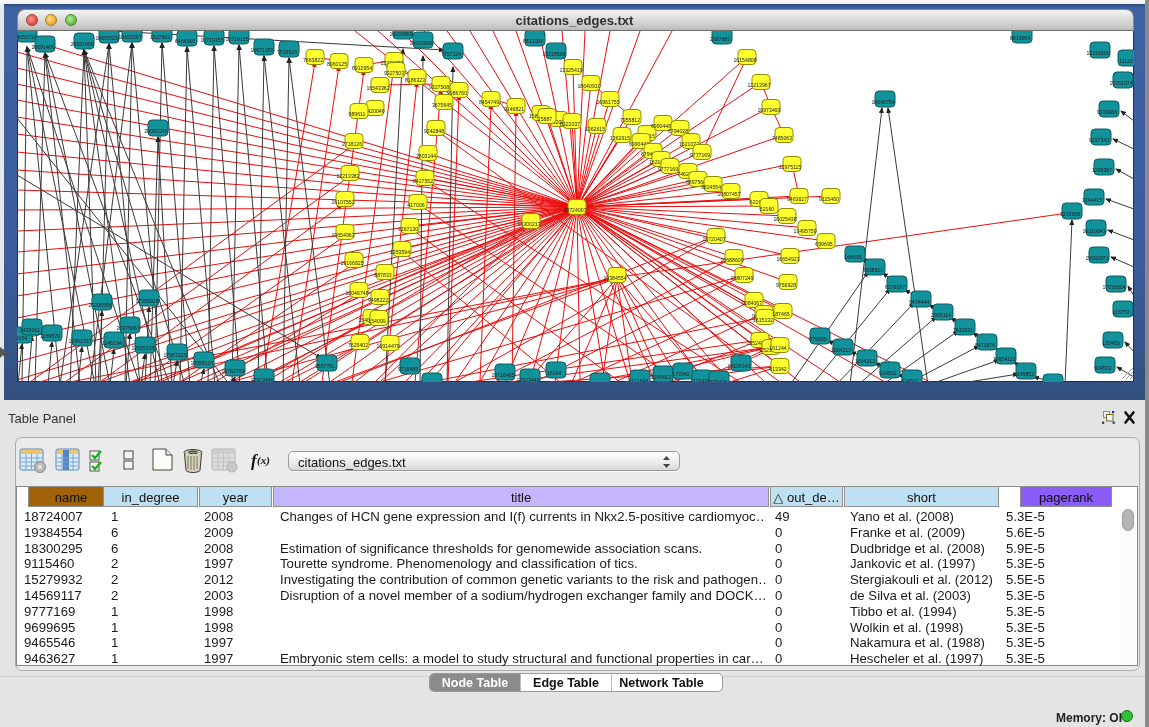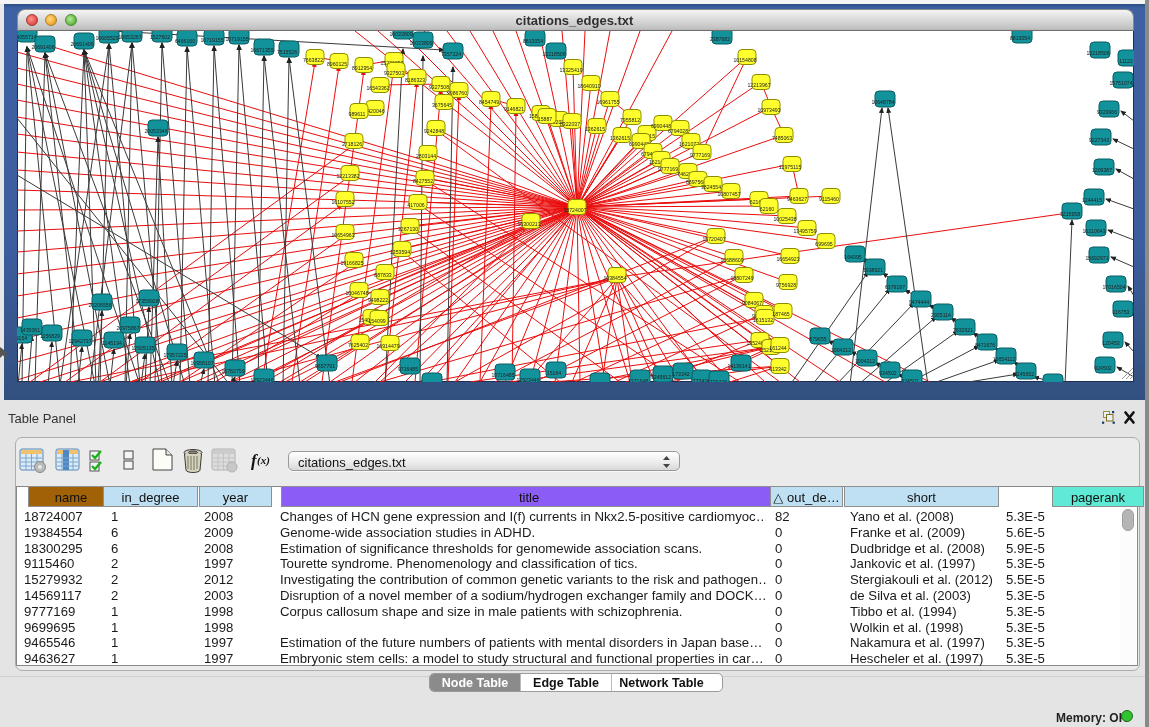--- a/index.html
+++ b/index.html
@@ -720,38 +720,37 @@
     <span>citations_edges.txt</span>
  <svg width="9" height="12" style="position:absolute;right:8px;top:4px">
       <path d="M4.5 0L8 4H1z" fill="#444"></path>
       <path d="M4.5 12L8 8H1z" fill="#444"></path>
     </svg>
 </div>
 <div id="tablebox" class="abs"></div>
 <div class="th" style="left:28px;width:86px;background:#a16207">name</div>
 <div class="th" style="left:103px;width:95px;background:#bfe0f2">in_degree</div>
 <div class="th" style="left:199px;width:73px;background:#bfe0f2">year</div>
-<div class="th" style="left:281px;width:496px;background:#8b5cf6">title</div>
+<div class="th" style="left:273px;width:496px;background:#c4b5fd">title</div>
 <div class="th" style="left:770px;width:73px;background:#bfe0f2">△ out_de…</div>
 <div class="th" style="left:844px;width:155px;background:#bfe0f2">short</div>
-<div class="th" style="left:1052px;width:92px;background:#5eead4">pagerank</div>
+<div class="th" style="left:1020px;width:92px;background:#8b5cf6">pagerank</div>
 <div class="tr" style="top:509px">
     <span style="left:24px">18724007</span>
     <span style="left:111px">1</span>
     <span style="left:204px">2008</span>
     <span style="left:280px;width:486px;overflow:hidden;white-space:nowrap">Changes of HCN gene expression and I(f) currents in Nkx2.5-positive cardiomyoc…</span>
-    <span style="left:775px">82</span>
+    <span style="left:775px">49</span>
     <span style="left:850px">Yano et al. (2008)</span>
     <span style="left:1006px">5.3E-5</span>
   </div>
 <div class="tr" style="top:524.8px">
     <span style="left:24px">19384554</span>
     <span style="left:111px">6</span>
     <span style="left:204px">2009</span>
-    <span style="left:280px;width:486px;overflow:hidden;white-space:nowrap">Genome-wide association studies in ADHD.</span>
     <span style="left:775px">0</span>
     <span style="left:850px">Franke et al. (2009)</span>
     <span style="left:1006px">5.6E-5</span>
   </div>
 <div class="tr" style="top:540.5999999999999px">
     <span style="left:24px">18300295</span>
     <span style="left:111px">6</span>
     <span style="left:204px">2008</span>
     <span style="left:280px;width:486px;overflow:hidden;white-space:nowrap">Estimation of significance thresholds for genomewide association scans.</span>
     <span style="left:775px">0</span>
@@ -782,40 +781,38 @@
     <span style="left:204px">2003</span>
     <span style="left:280px;width:486px;overflow:hidden;white-space:nowrap">Disruption of a novel member of a sodium/hydrogen exchanger family and DOCK…</span>
     <span style="left:775px">0</span>
     <span style="left:850px">de Silva et al. (2003)</span>
     <span style="left:1006px">5.3E-5</span>
   </div>
 <div class="tr" style="top:603.7999999999997px">
     <span style="left:24px">9777169</span>
     <span style="left:111px">1</span>
     <span style="left:204px">1998</span>
-    <span style="left:280px;width:486px;overflow:hidden;white-space:nowrap">Corpus callosum shape and size in male patients with schizophrenia.</span>
     <span style="left:775px">0</span>
     <span style="left:850px">Tibbo et al. (1994)</span>
     <span style="left:1006px">5.3E-5</span>
   </div>
 <div class="tr" style="top:619.5999999999997px">
     <span style="left:24px">9699695</span>
     <span style="left:111px">1</span>
     <span style="left:204px">1998</span>
     <span style="left:775px">0</span>
     <span style="left:850px">Wolkin et al. (1998)</span>
     <span style="left:1006px">5.3E-5</span>
   </div>
 <div class="tr" style="top:635.3999999999996px">
     <span style="left:24px">9465546</span>
     <span style="left:111px">1</span>
     <span style="left:204px">1997</span>
-    <span style="left:280px;width:486px;overflow:hidden;white-space:nowrap">Estimation of the future numbers of patients with mental disorders in Japan base…</span>
     <span style="left:775px">0</span>
-    <span style="left:850px">Nakamura et al. (1997)</span>
+    <span style="left:850px">Nakamura et al. (1988)</span>
     <span style="left:1006px">5.3E-5</span>
   </div>
 <div class="tr" style="top:651.1999999999996px">
     <span style="left:24px">9463627</span>
     <span style="left:111px">1</span>
     <span style="left:204px">1997</span>
     <span style="left:280px;width:486px;overflow:hidden;white-space:nowrap">Embryonic stem cells: a model to study structural and functional properties in car…</span>
     <span style="left:775px">0</span>
     <span style="left:850px">Hescheler et al. (1997)</span>
     <span style="left:1006px">5.3E-5</span>

